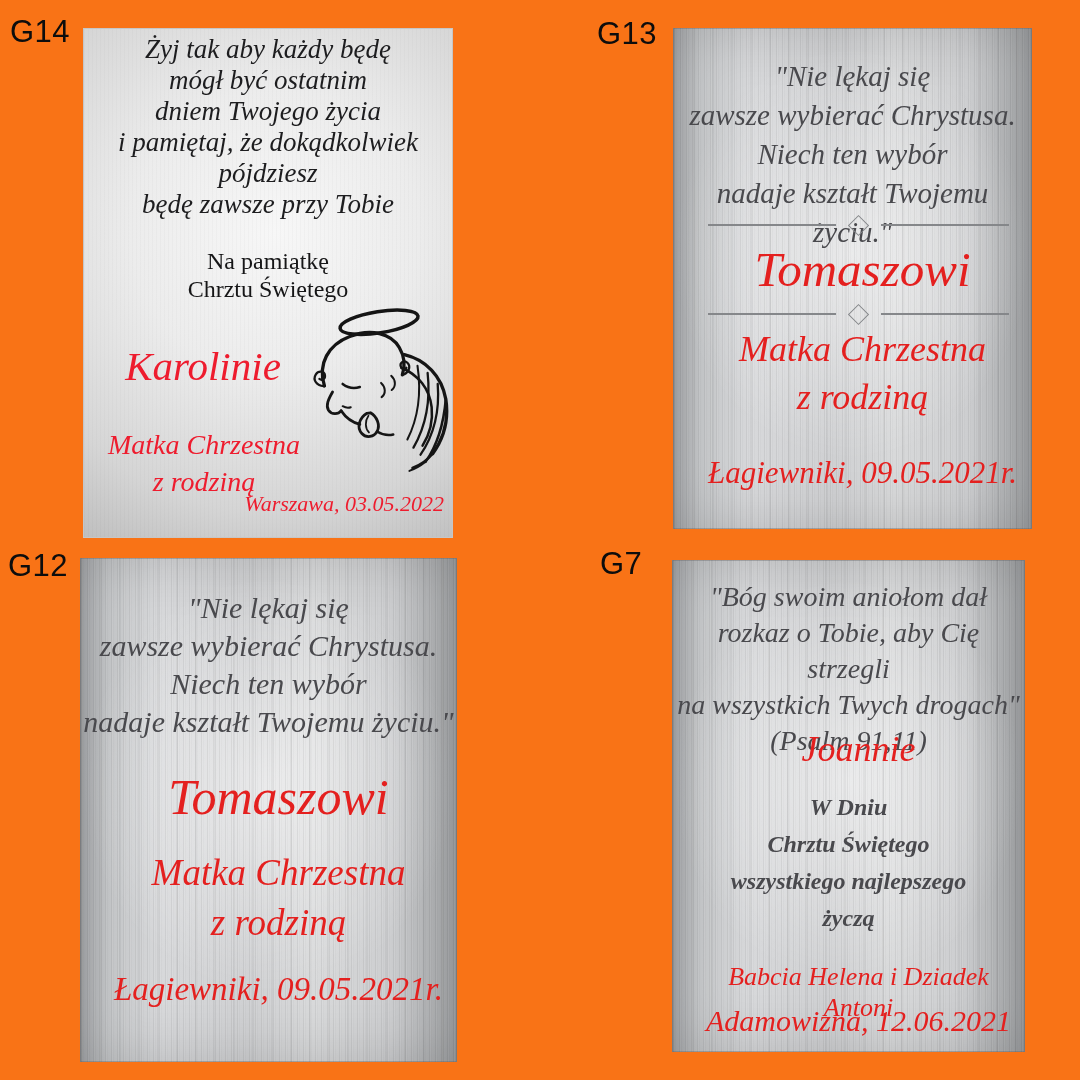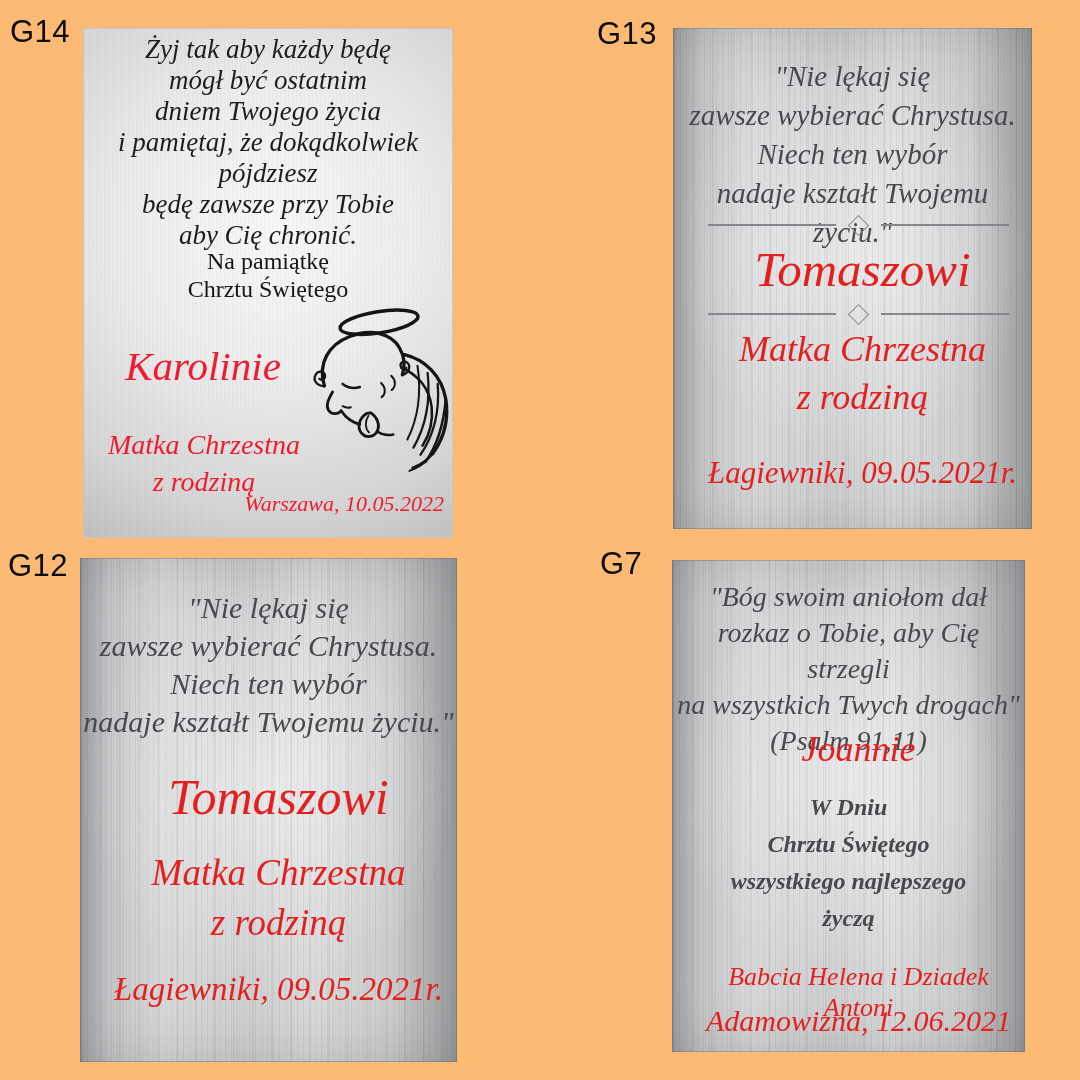--- a/index.html
+++ b/index.html
@@ -1,16 +1,16 @@
 <!DOCTYPE html>
 <html><head>
 <meta charset="utf-8">
 <style>
   html,body{margin:0;padding:0;background:#ffffff;}
-  .canvas{position:relative;width:1080px;height:1080px;background:#fdba74;overflow:hidden;
+  .canvas{position:relative;width:1080px;height:1080px;background:#f97316;overflow:hidden;
           font-family:"Liberation Serif",serif;}
 
   
   .code{position:absolute;font-family:"Liberation Sans",sans-serif;font-size:31px;line-height:34px;
         color:#0d0d0d;letter-spacing:0.5px;}
   #code-g14{left:10px;top:15px;}
   #code-g13{left:597px;top:17px;}
   #code-g12{left:8px;top:549px;}
   #code-g7{left:600px;top:547px;}
 
@@ -86,21 +86,20 @@
   <div class="code" id="code-g12">G12</div>
   <div class="code" id="code-g7">G7</div>
 
   <div class="plaque" id="plq-g14">
     <div class="blk dark" id="g14-quote">
       <div>Żyj tak aby każdy będę</div>
       <div>mógł być ostatnim</div>
       <div>dniem Twojego życia</div>
       <div>i pamiętaj, że dokądkolwiek pójdziesz</div>
       <div>będę zawsze przy Tobie</div>
-      <div>aby Cię chronić.</div>
     </div>
     <div class="blk" id="g14-occasion">
       <div>Na pamiątkę</div>
       <div>Chrztu Świętego</div>
     </div>
     <div class="blk red14" id="g14-name">Karolinie</div>
     <svg id="g14-angel" viewBox="0 0 320 356" aria-hidden="true">
       <ellipse class="angel-stroke" cx="172" cy="46" rx="78" ry="21" stroke-width="7" transform="rotate(-9 172 46)"></ellipse>
       <path class="angel-stroke" stroke-width="6.5" d="M 64 172 C 50 128 72 90 114 74 C 156 58 196 68 212 96 C 222 113 224 132 218 150"></path>
       <path class="angel-stroke" stroke-width="4.5" d="M 64 172 C 49 173 40 160 47 149 C 52 141 64 142 65 151 C 66 158 59 162 54 158"></path>
@@ -120,21 +119,21 @@
       <path class="angel-stroke" stroke-width="4.5" d="M 288 168 C 292 220 280 270 254 308"></path>
       <path class="angel-stroke" stroke-width="4.5" d="M 268 146 C 274 200 264 252 240 294"></path>
       <path class="angel-stroke" stroke-width="4" d="M 248 132 C 256 186 248 238 228 278"></path>
       <path class="angel-stroke" stroke-width="5" d="M 278 306 C 268 318 254 328 238 334"></path>
       <path class="angel-stroke" stroke-width="4" d="M 264 322 C 254 330 244 336 232 340"></path>
     </svg>
     <div class="blk red14" id="g14-sig">
       <div>Matka Chrzestna</div>
       <div>z rodziną</div>
     </div>
-    <div class="blk red14" id="g14-date">Warszawa, 10.05.2022</div>
+    <div class="blk red14" id="g14-date">Warszawa, 03.05.2022</div>
   </div>
 
   <div class="plaque brushed" id="plq-g13">
     <div class="blk gray" id="g13-quote">
       <div>"Nie lękaj się</div>
       <div>zawsze wybierać Chrystusa.</div>
       <div>Niech ten wybór</div>
       <div>nadaje kształt Twojemu życiu."</div>
     </div>
     <div class="divider" id="g13-div1">

